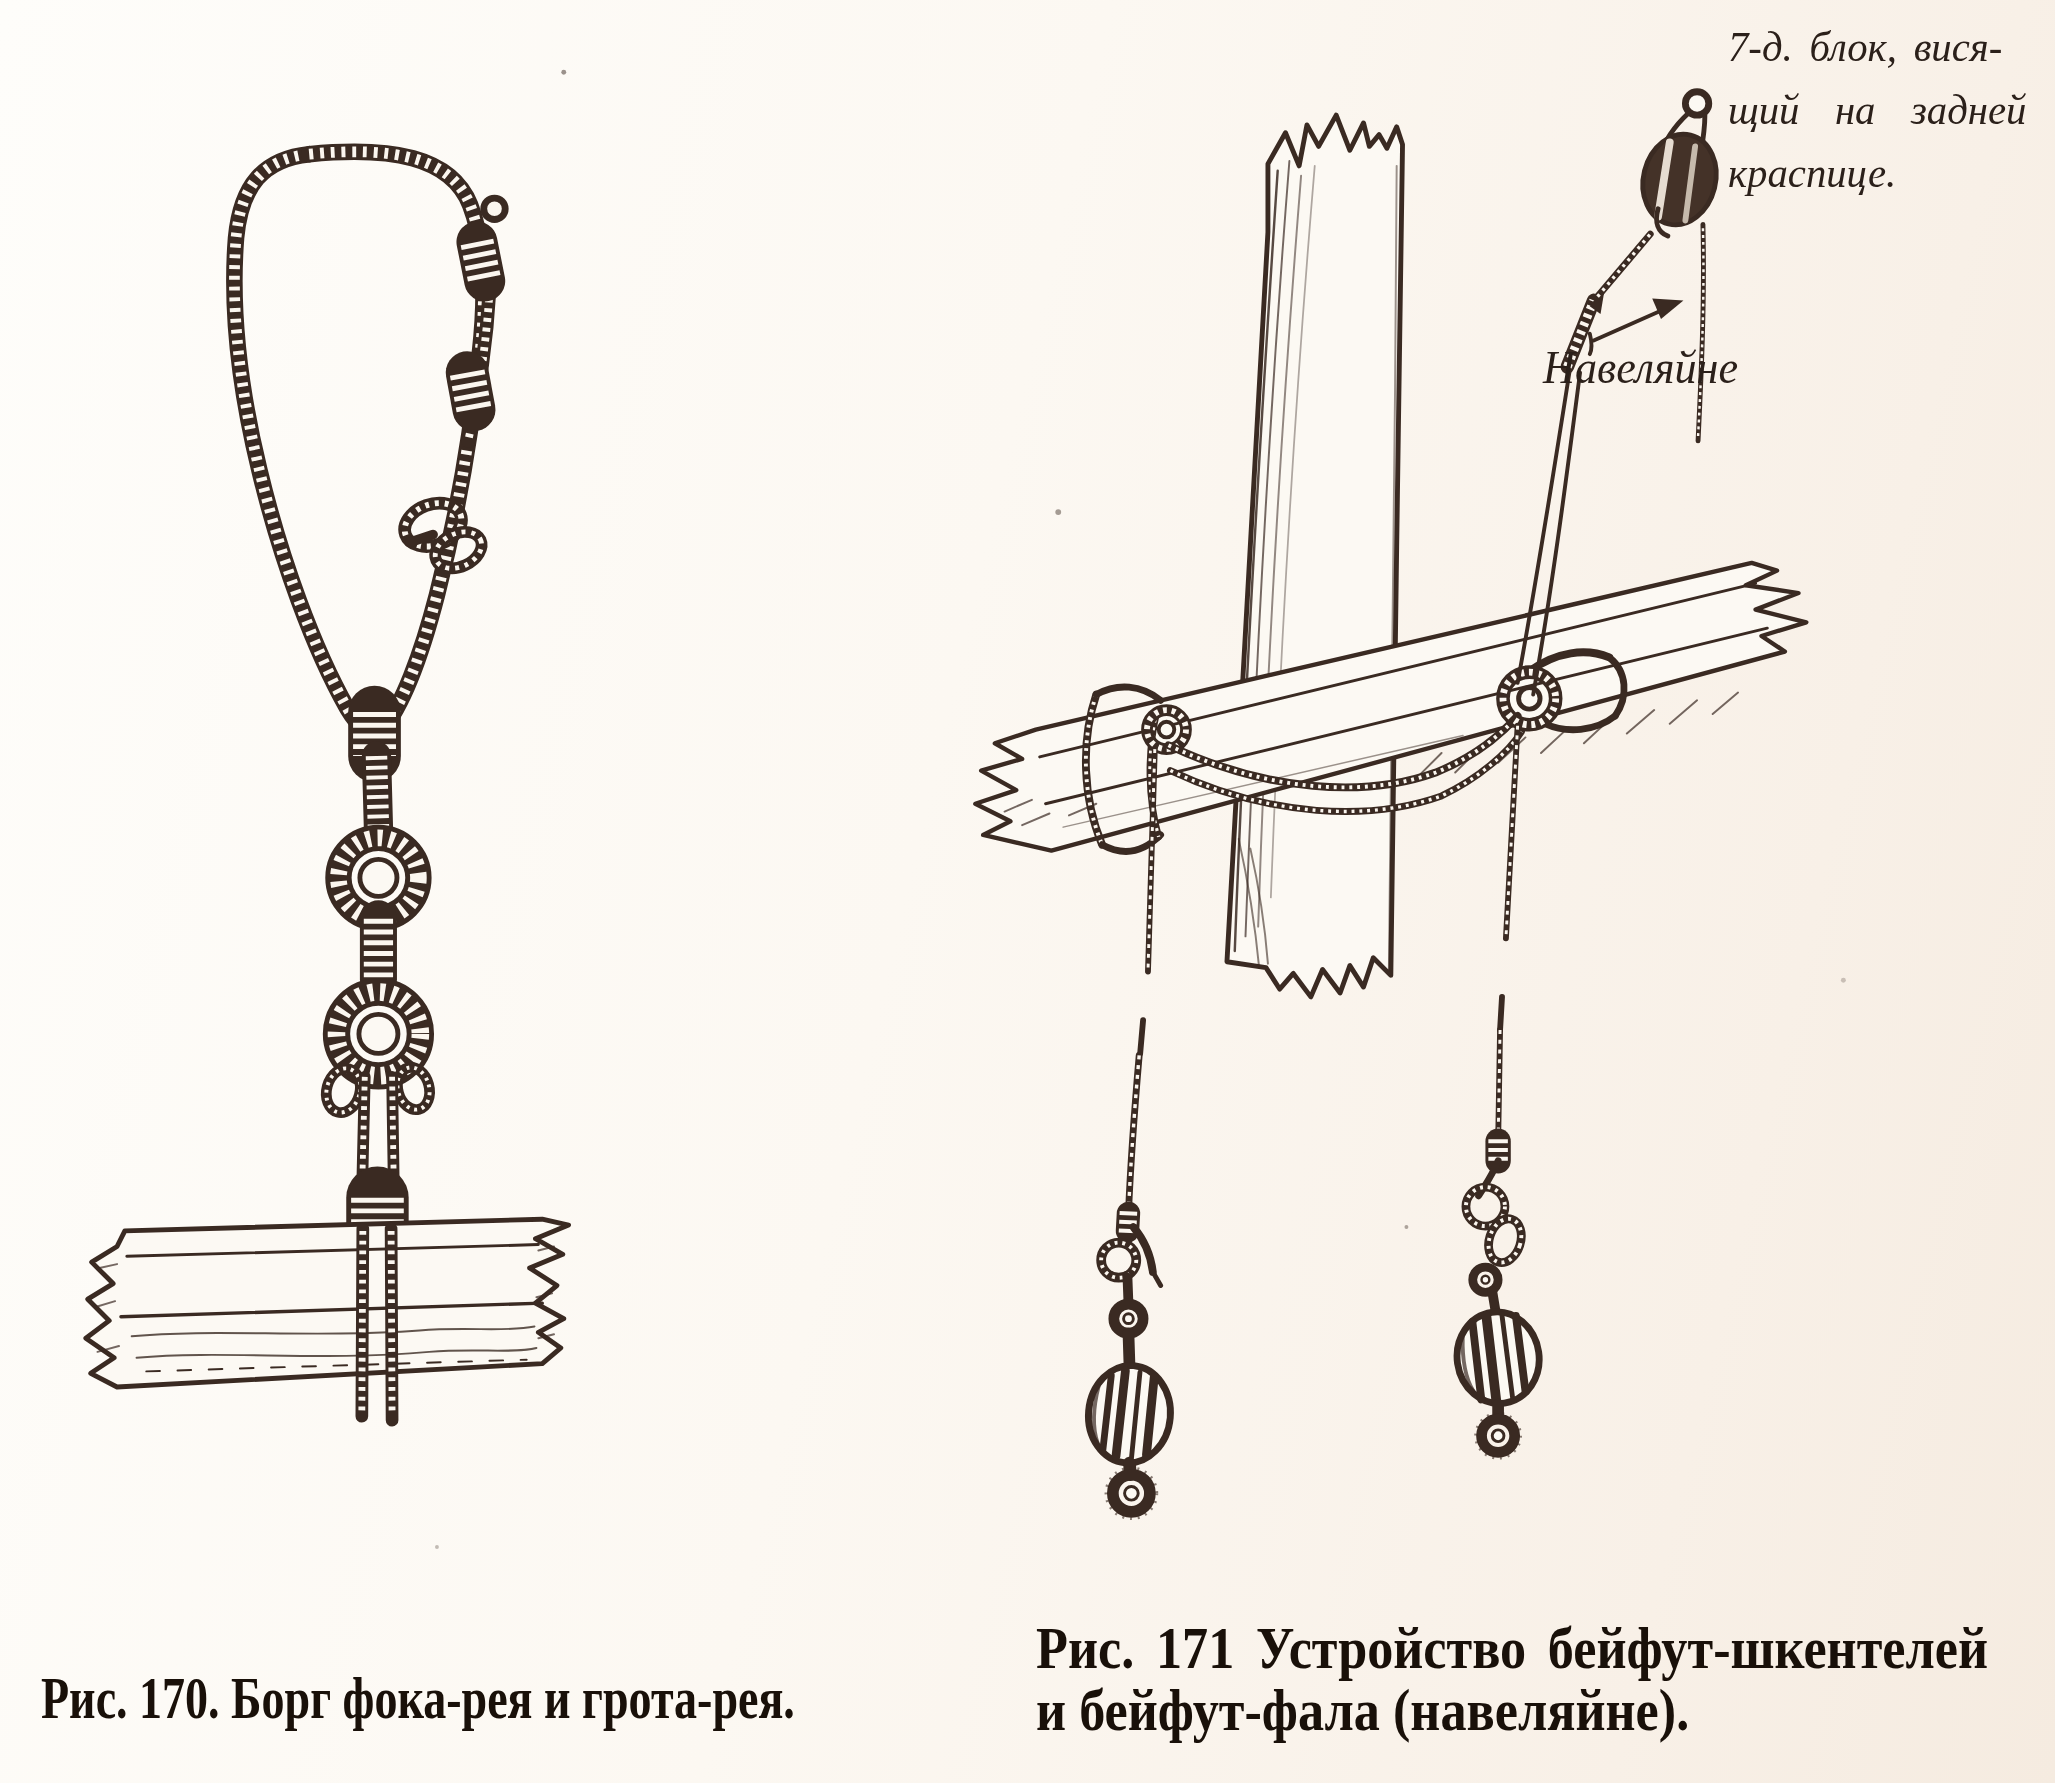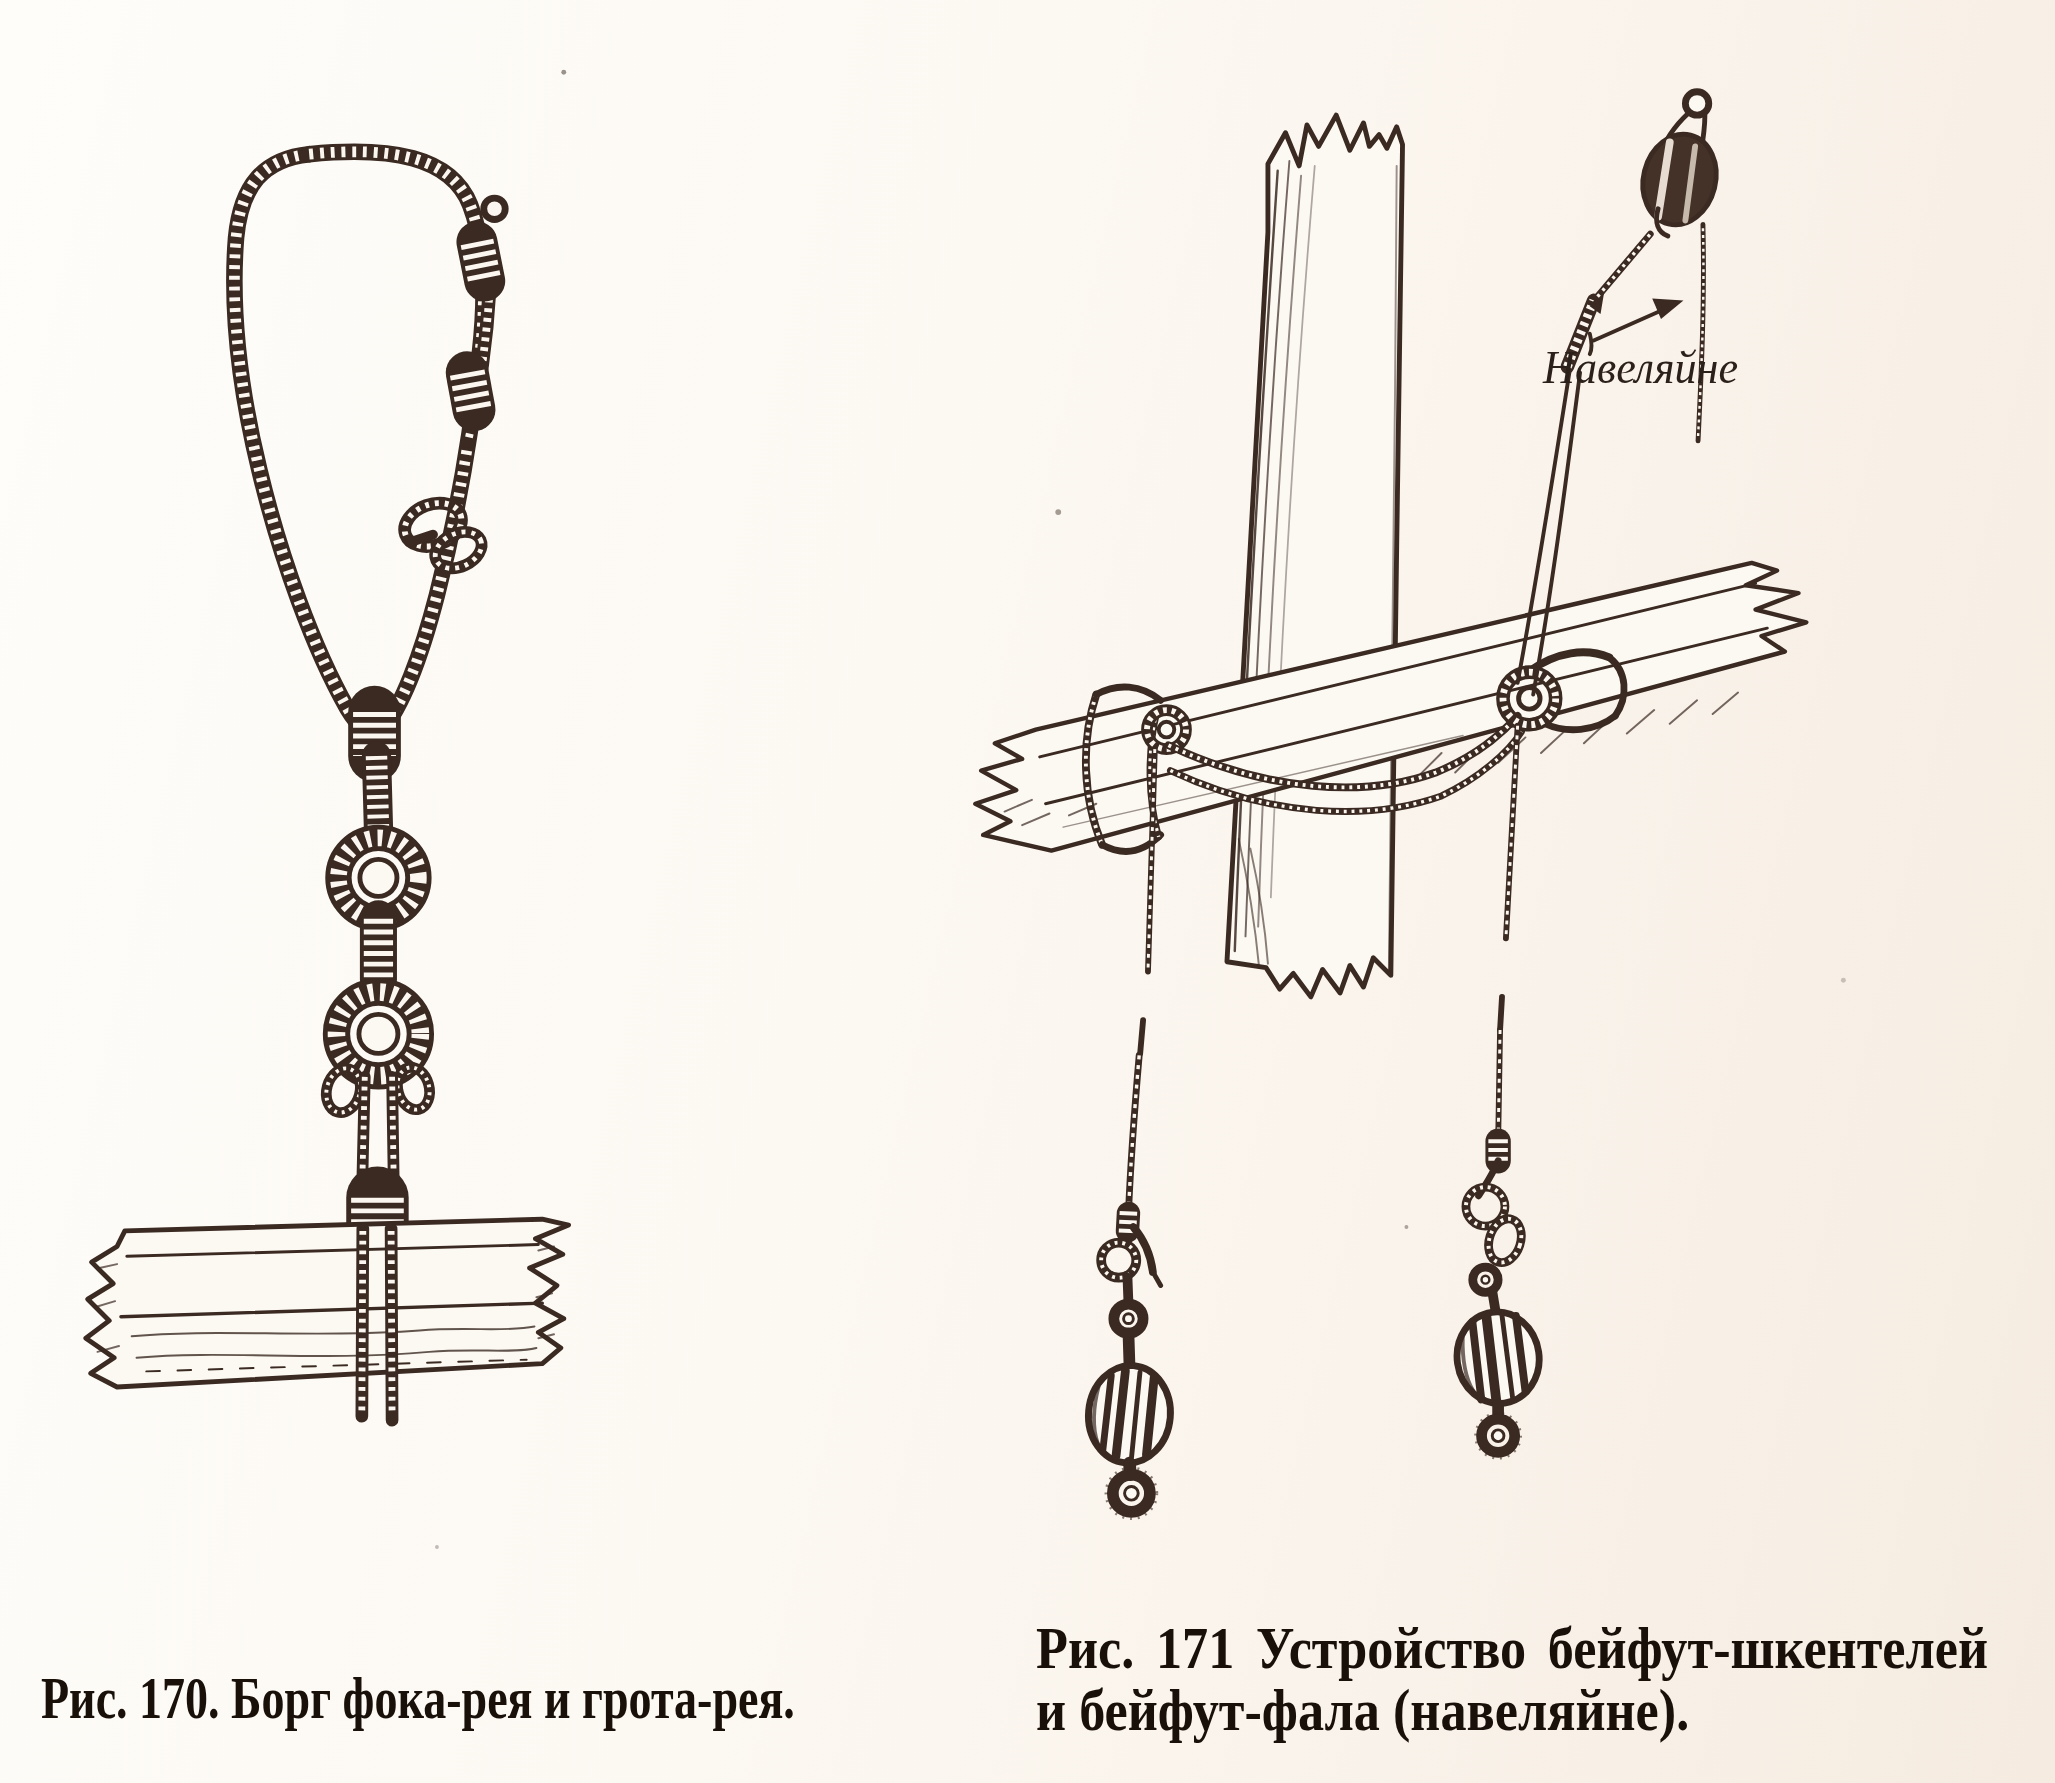--- a/index.html
+++ b/index.html
@@ -269,20 +269,25 @@
 
   <g fill="#3a2a22">
     <circle cx="578" cy="74" r="2.5" opacity=".5"></circle>
     <circle cx="1085" cy="525" r="3" opacity=".45"></circle>
     <circle cx="1442" cy="1258" r="2" opacity=".4"></circle>
     <circle cx="448" cy="1586" r="2" opacity=".3"></circle>
     <circle cx="1890" cy="1005" r="2.5" opacity=".25"></circle>
   </g>
 </svg>
 
+  <div class="txt" style="left:1728px;top:15.6px;">
+    <div class="annotation-line ws1">7-д. блок, вися-</div>
+    <div class="annotation-line ws2">щий на задней</div>
+    <div class="annotation-line ws3">краспице.</div>
+  </div>
 
   <div class="txt naveline" style="left:1543px;top:341px;">Навеляйне</div>
 
   <div class="txt caption caption-170" style="left:41px;top:1664px;">Рис. 170. Борг фока-рея и грота-рея.</div>
 
   <div class="txt" style="left:1036px;top:1617px;">
     <div class="caption cap171-line cap171-l1">Рис. 171 Устройство бейфут-шкентелей</div>
     <div class="caption cap171-line">и бейфут-фала (навеляйне).</div>
   </div>
 

